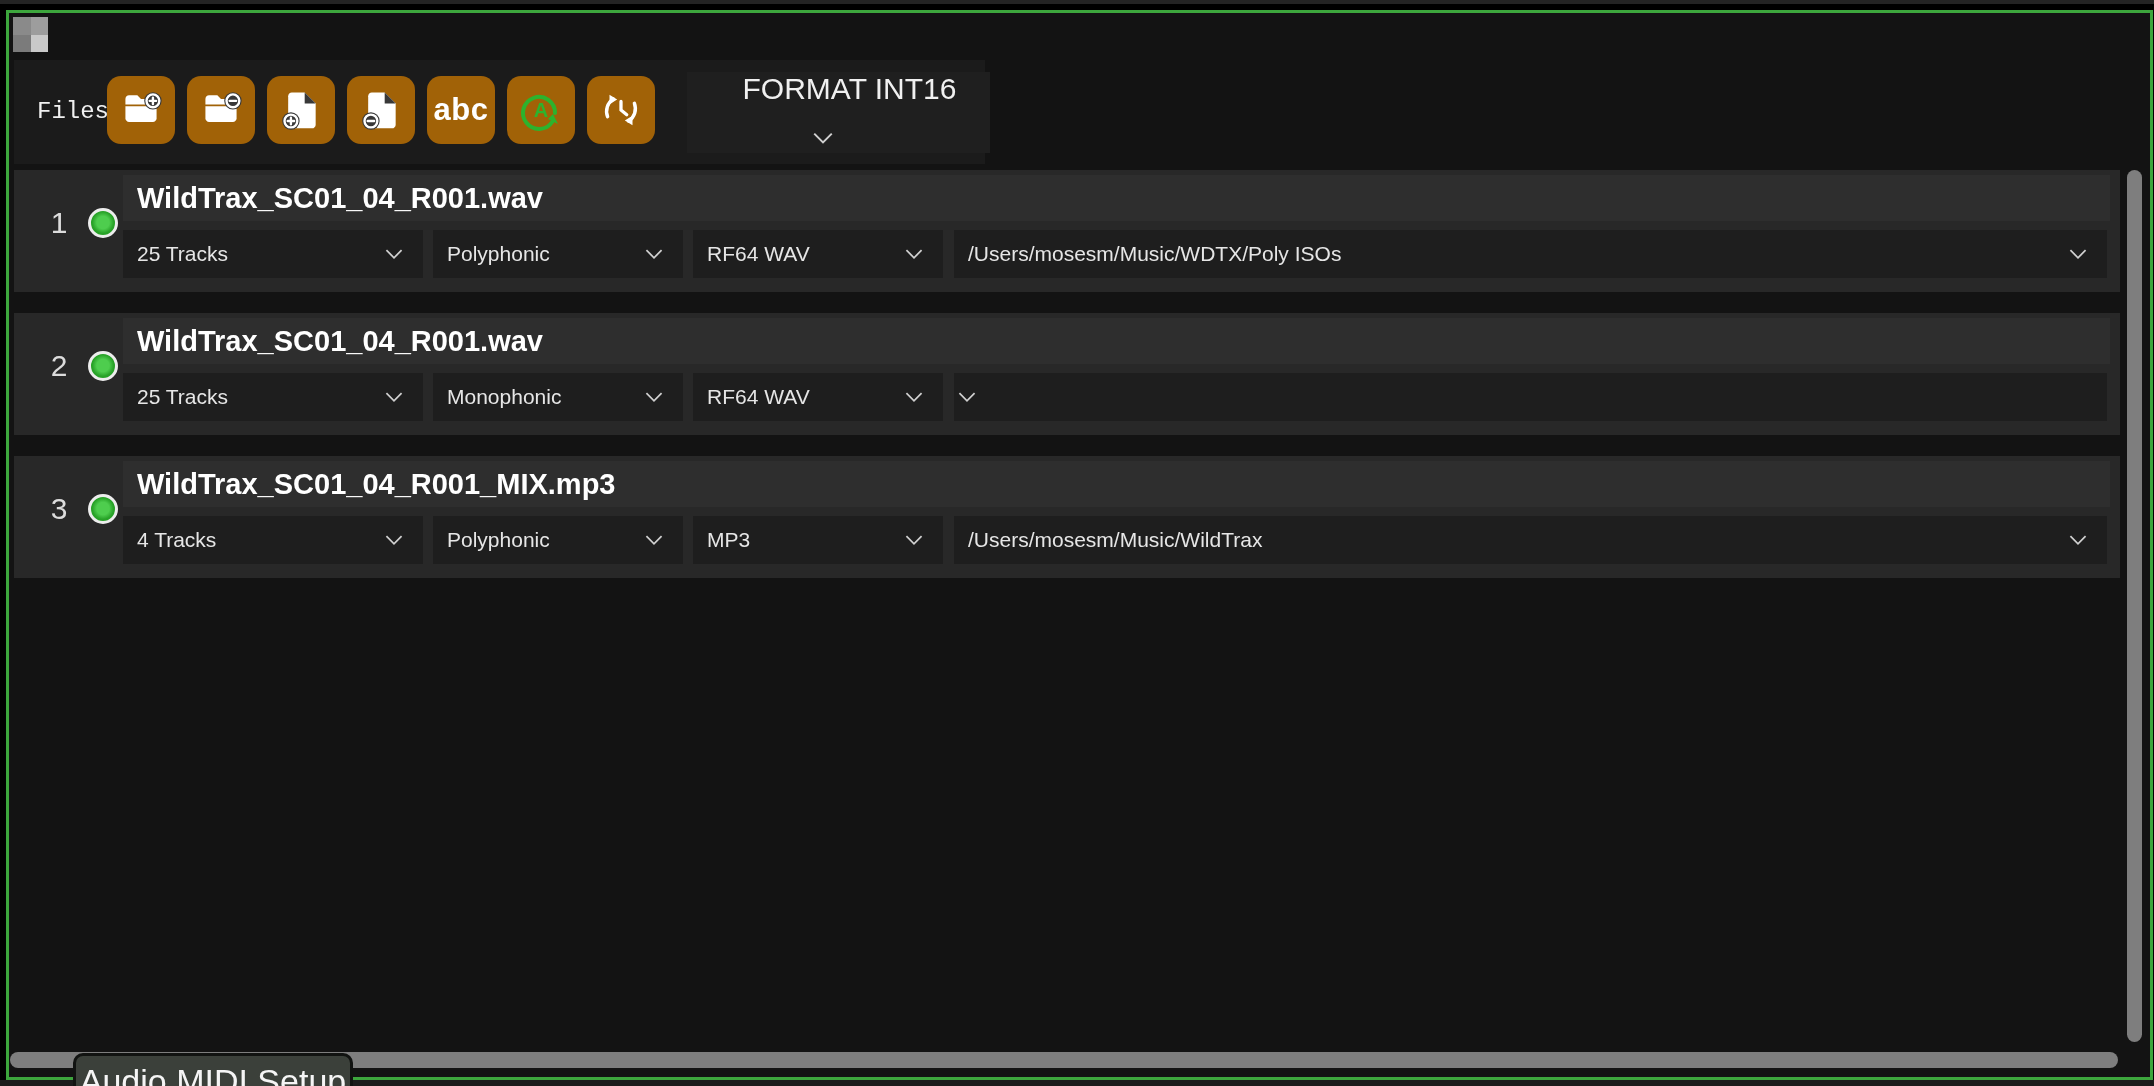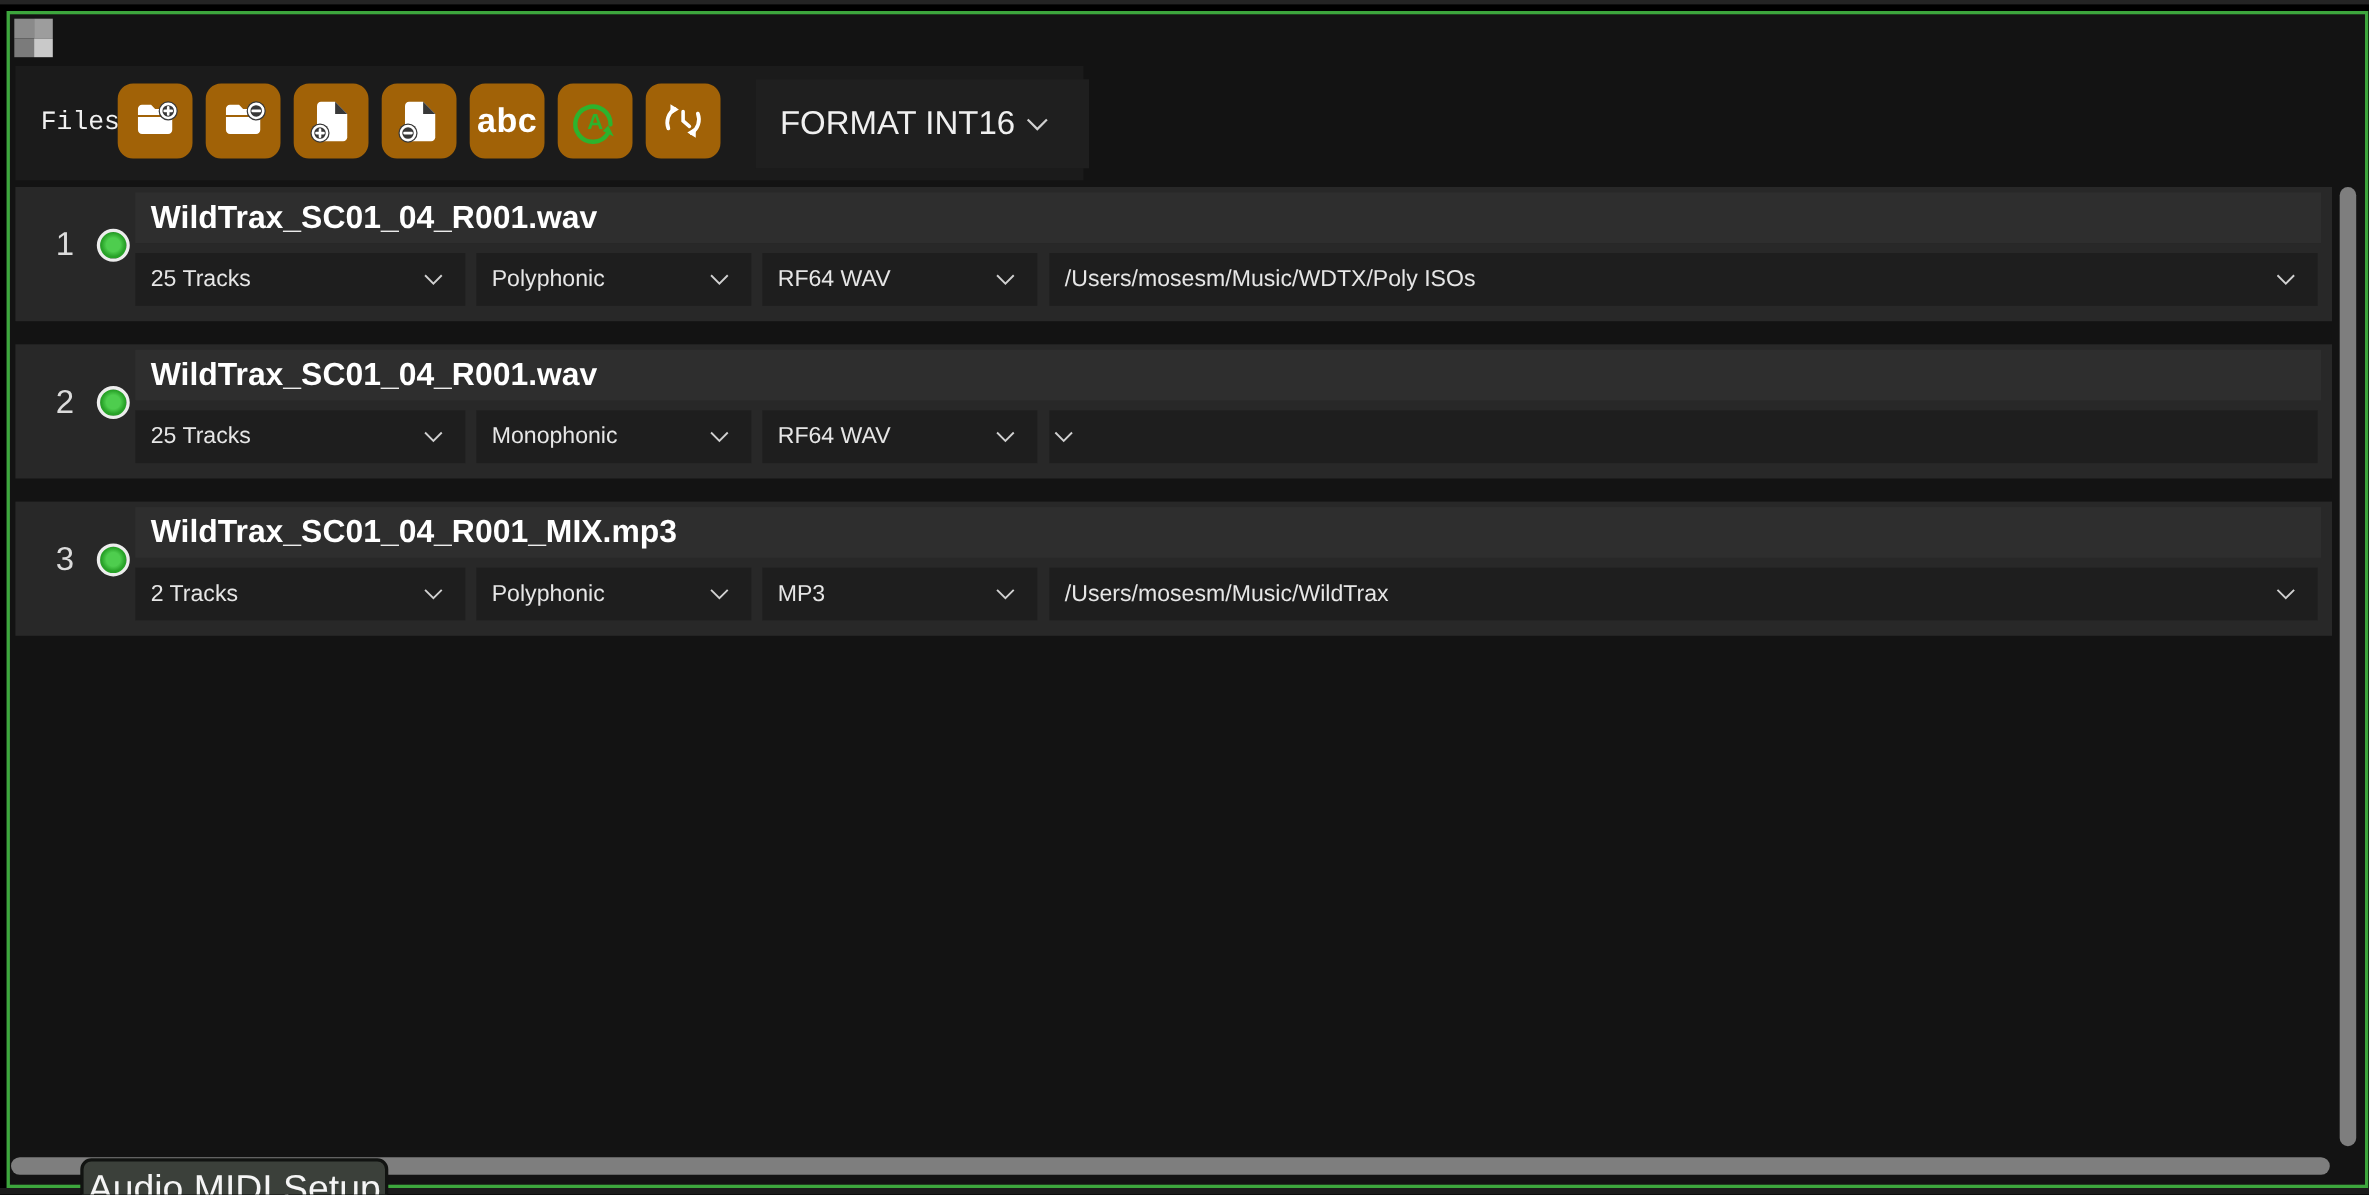--- a/index.html
+++ b/index.html
@@ -31,21 +31,21 @@
     color:#f0f0f0;font-size:24px;font-family:Liberation Mono, monospace;
   }
   .tb-btn{
     position:absolute;top:16px;width:68px;height:68px;border-radius:14px;
     background:#a16207;display:flex;align-items:center;justify-content:center;
   }
   .tb-btn svg{display:block;}
   .abc-label{color:#fff;font-size:31px;font-weight:bold;letter-spacing:0.5px;}
   .fmt-dropdown{
     position:absolute;left:673px;top:12px;width:303px;height:81px;
-    background:#1f1f1f;display:flex;align-items:center;
+    background:#1f1f1f;display:flex;align-items:center;flex-direction:column;
   }
   .fmt-dropdown .fmt-label{color:#f0f0f0;font-size:30px;padding-left:22px;flex:1;}
   .fmt-dropdown svg{margin-right:32px;}
 
   .file-row{
     position:absolute;left:14px;width:2106px;height:122px;background:#282828;
   }
   .row-index{
     position:absolute;left:26px;top:36px;width:38px;text-align:center;
     color:#dcdcdc;font-size:30px;
@@ -245,21 +245,21 @@
         <path d="M5 8.5l7 7 7-7" fill="none" stroke="#d0d0d0" stroke-width="1.6"></path>
       </svg>
   </div>
 </div>
 
 <div class="file-row" style="top:456px;">
   <div class="row-index">3</div>
   <div class="status-led"></div>
   <div class="fname-bar">WildTrax_SC01_04_R001_MIX.mp3</div>
   <div class="dd dd1">
-    <span class="dd-label">2 Tracks</span>
+    <span class="dd-label">4 Tracks</span>
     <svg width="26" height="26" viewBox="0 0 24 24">
         <path d="M5 8.5l7 7 7-7" fill="none" stroke="#d0d0d0" stroke-width="1.6"></path>
       </svg>
   </div>
   <div class="dd dd2">
     <span class="dd-label">Polyphonic</span>
     <svg width="26" height="26" viewBox="0 0 24 24">
         <path d="M5 8.5l7 7 7-7" fill="none" stroke="#d0d0d0" stroke-width="1.6"></path>
       </svg>
   </div>

